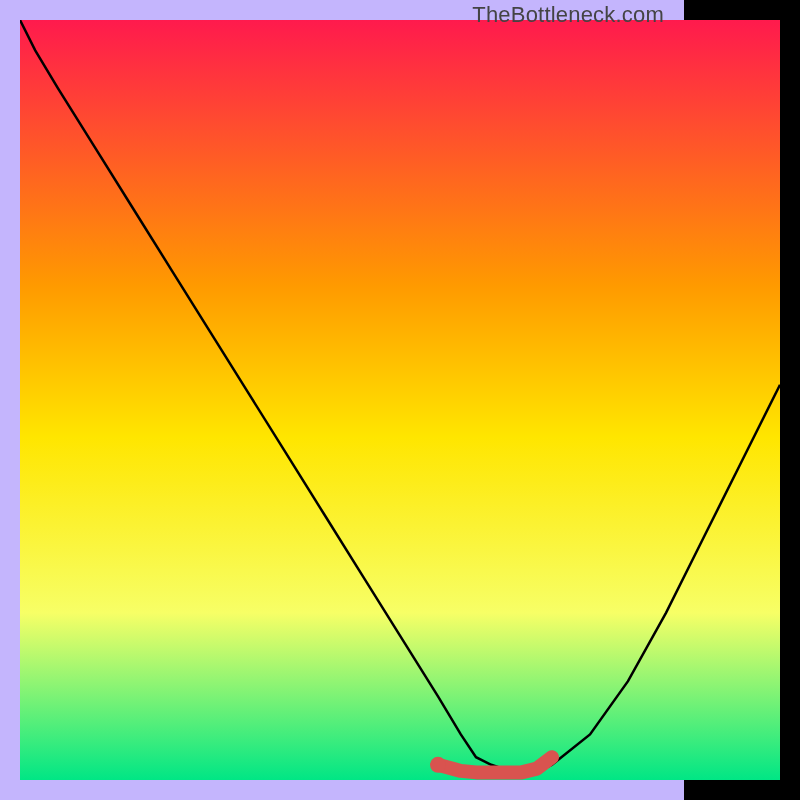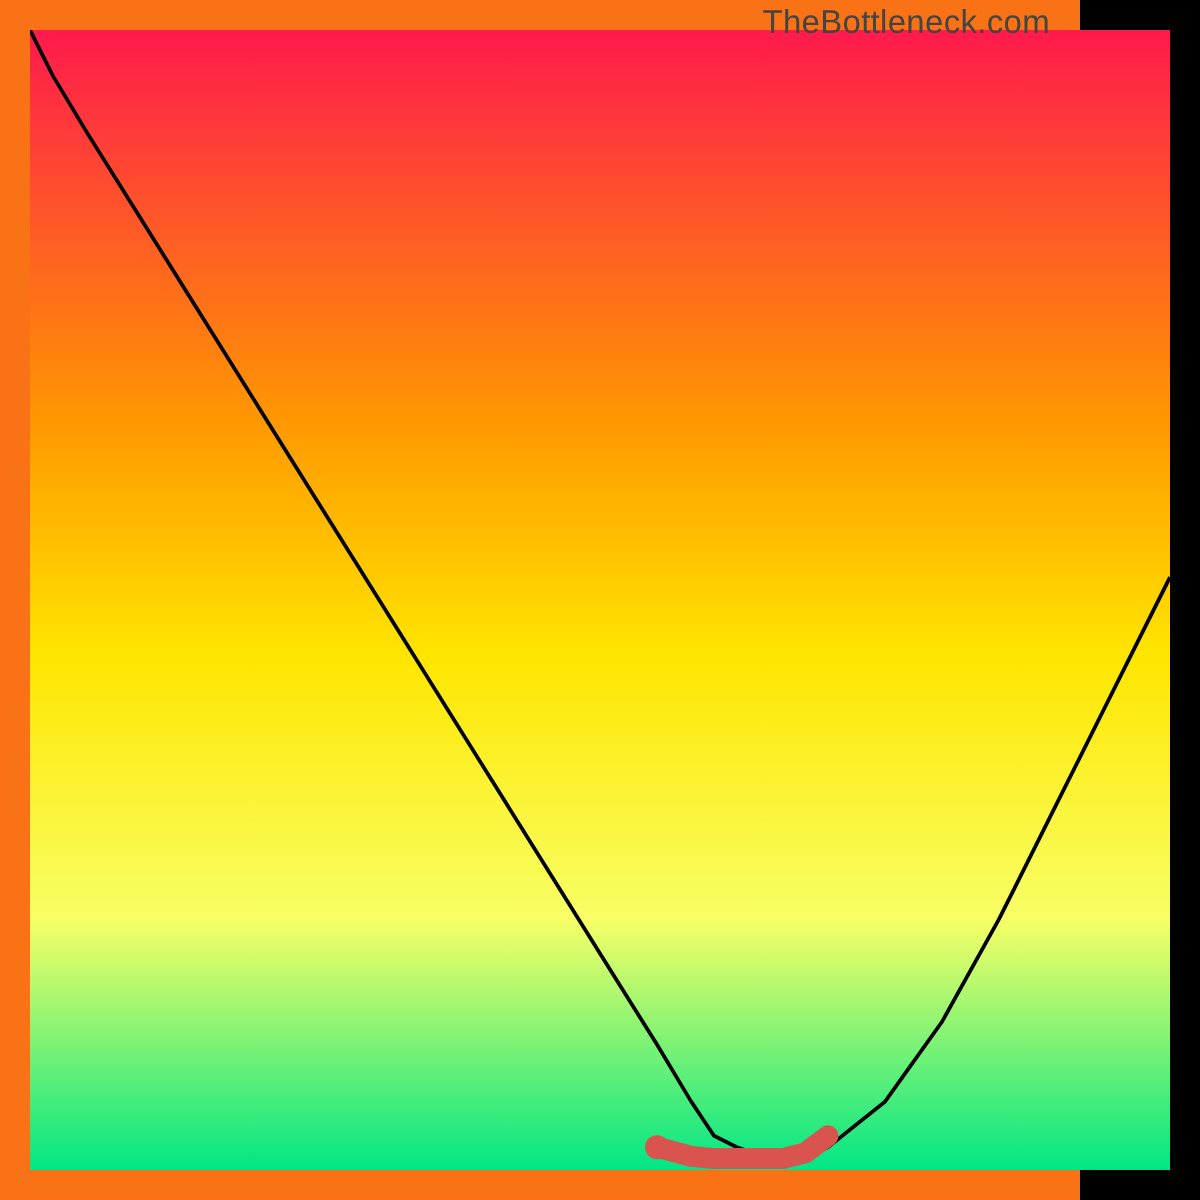--- a/index.html
+++ b/index.html
@@ -10,22 +10,21 @@
     height: 800px;
     position: relative;
     font-family: Arial, Helvetica, sans-serif;
   }
   .frame {
     position: absolute;
     top: 0;
     left: 0;
     width: 684px;
     height: 800px;
-    background: #f97316;
-    padding-left: 36px;
+    background: #c4b5fd;
   }
   .plot {
     position: absolute;
     top: 20px;
     left: 20px;
     width: 760px;
     height: 760px;
   }
   .watermark {
     position: absolute;

